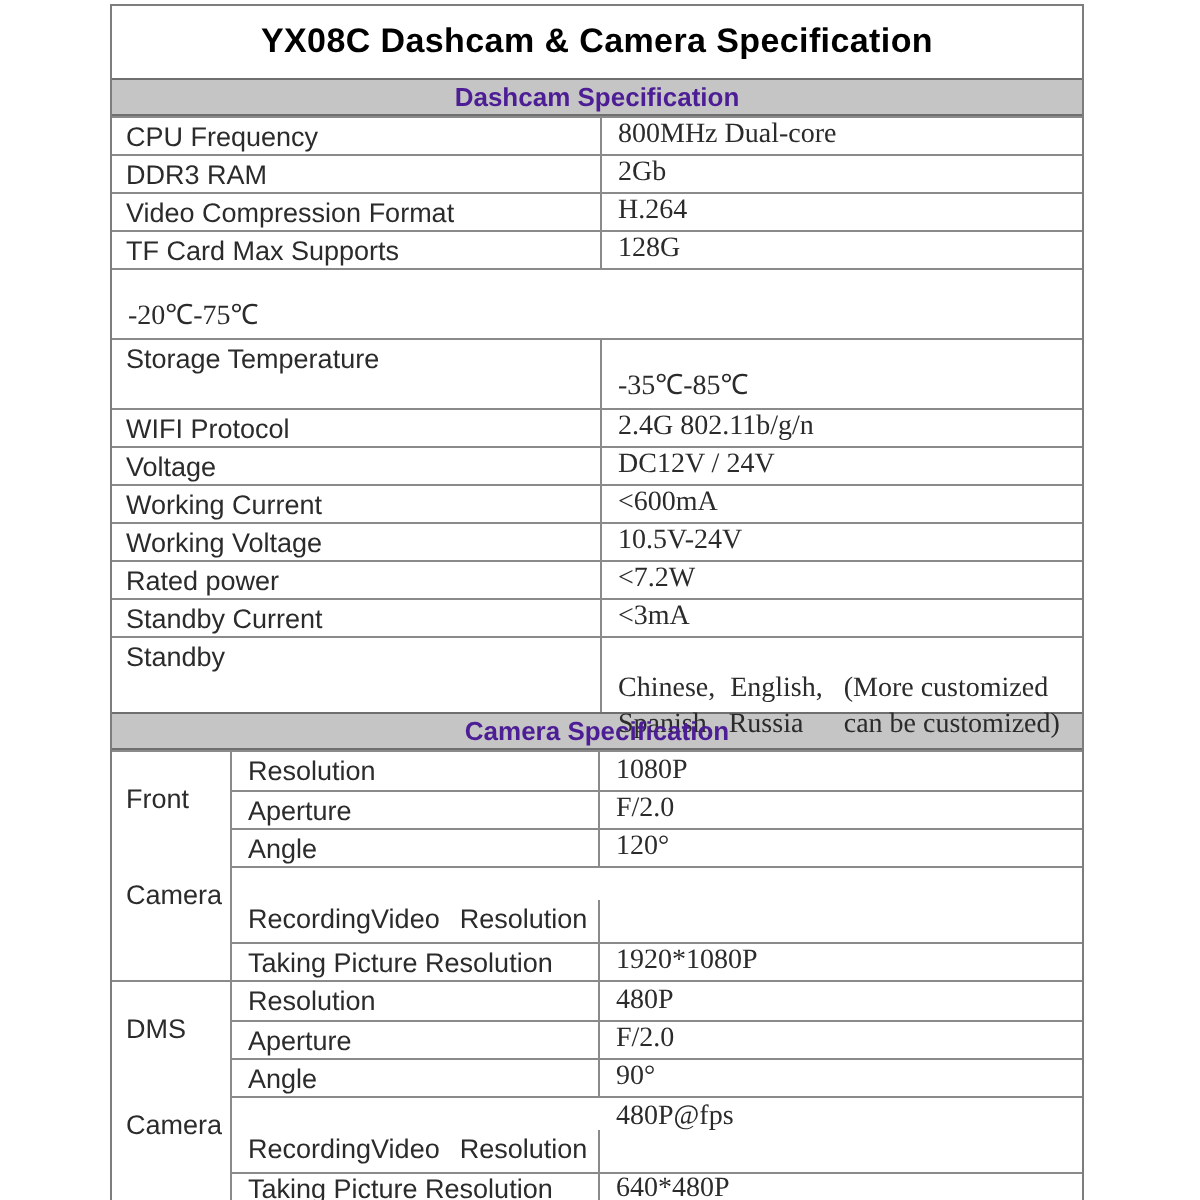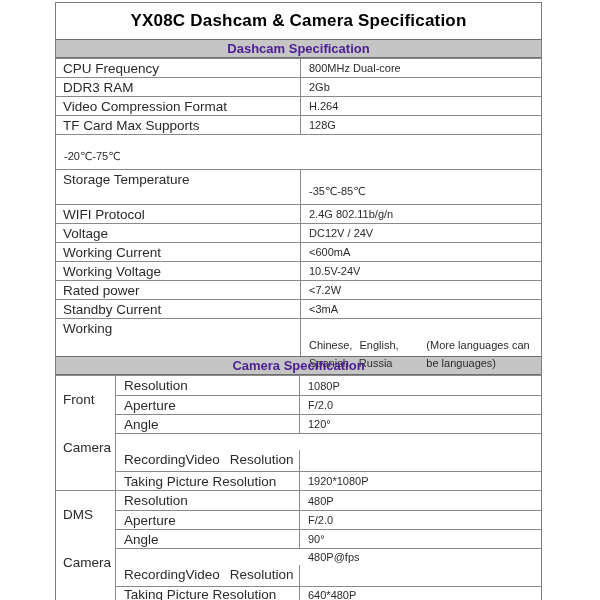--- a/index.html
+++ b/index.html
@@ -34,22 +34,22 @@
   .r19 { height: 19px; }
   .r35 { height: 35px; }
   .r38 { height: 38px; }
   .r16 { height: 16px; }
   .c-label {
     width: 245px; border-right: 1px solid #8a8a8a;
     padding-left: 7px; font-size: 13.5px;
     display: flex; align-items: center;
   }
   .c-value {
-    flex: 1; padding-left: 8px; font-size: 11px;
-    display: flex; align-items: center;
+    flex: 1; padding-left: 8px; font-size: 14px;
+    display: flex; align-items: center; font-family: Liberation Serif, serif;
   }
   .top-align { align-items: flex-start; padding-top: 2px; }
   .val-low { align-items: center; padding-top: 9px; }
   .two-line { align-items: flex-start; justify-content: flex-start; padding-top: 1px; line-height: 18px; margin-top: 16px; }
   .two-line .jline { display: flex; justify-content: space-between; padding-right: 10px; }
   .lang-l1 { word-spacing: 4px; line-height: 18px; }
   .lang-l2 { line-height: 18px; }
   
   .cam-group { display: flex; border-top: 1px solid #8a8a8a; }
   .cam-side {
@@ -114,24 +114,24 @@
     </div>
     <div class="row r19">
       <div class="c-label">Rated power</div>
       <div class="c-value">&lt;7.2W</div>
     </div>
     <div class="row r19">
       <div class="c-label">Standby Current</div>
       <div class="c-value">&lt;3mA</div>
     </div>
     <div class="row r38">
-      <div class="c-label top-align">Working</div>
+      <div class="c-label top-align">Standby</div>
       <div class="c-value two-line">
         <div class="lang-l1">Chinese, English, Spanish, Russia</div>
-        <div class="lang-l2">(More languages can be languages)</div>
+        <div class="lang-l2">(More customized can be customized)</div>
       </div>
     </div>
 
     <div class="band">Camera Specification</div>
 
     <div class="cam-group">
       <div class="cam-side">
         <span>Front</span>
         <span class="side-gap"></span>
         <span>Camera</span>

